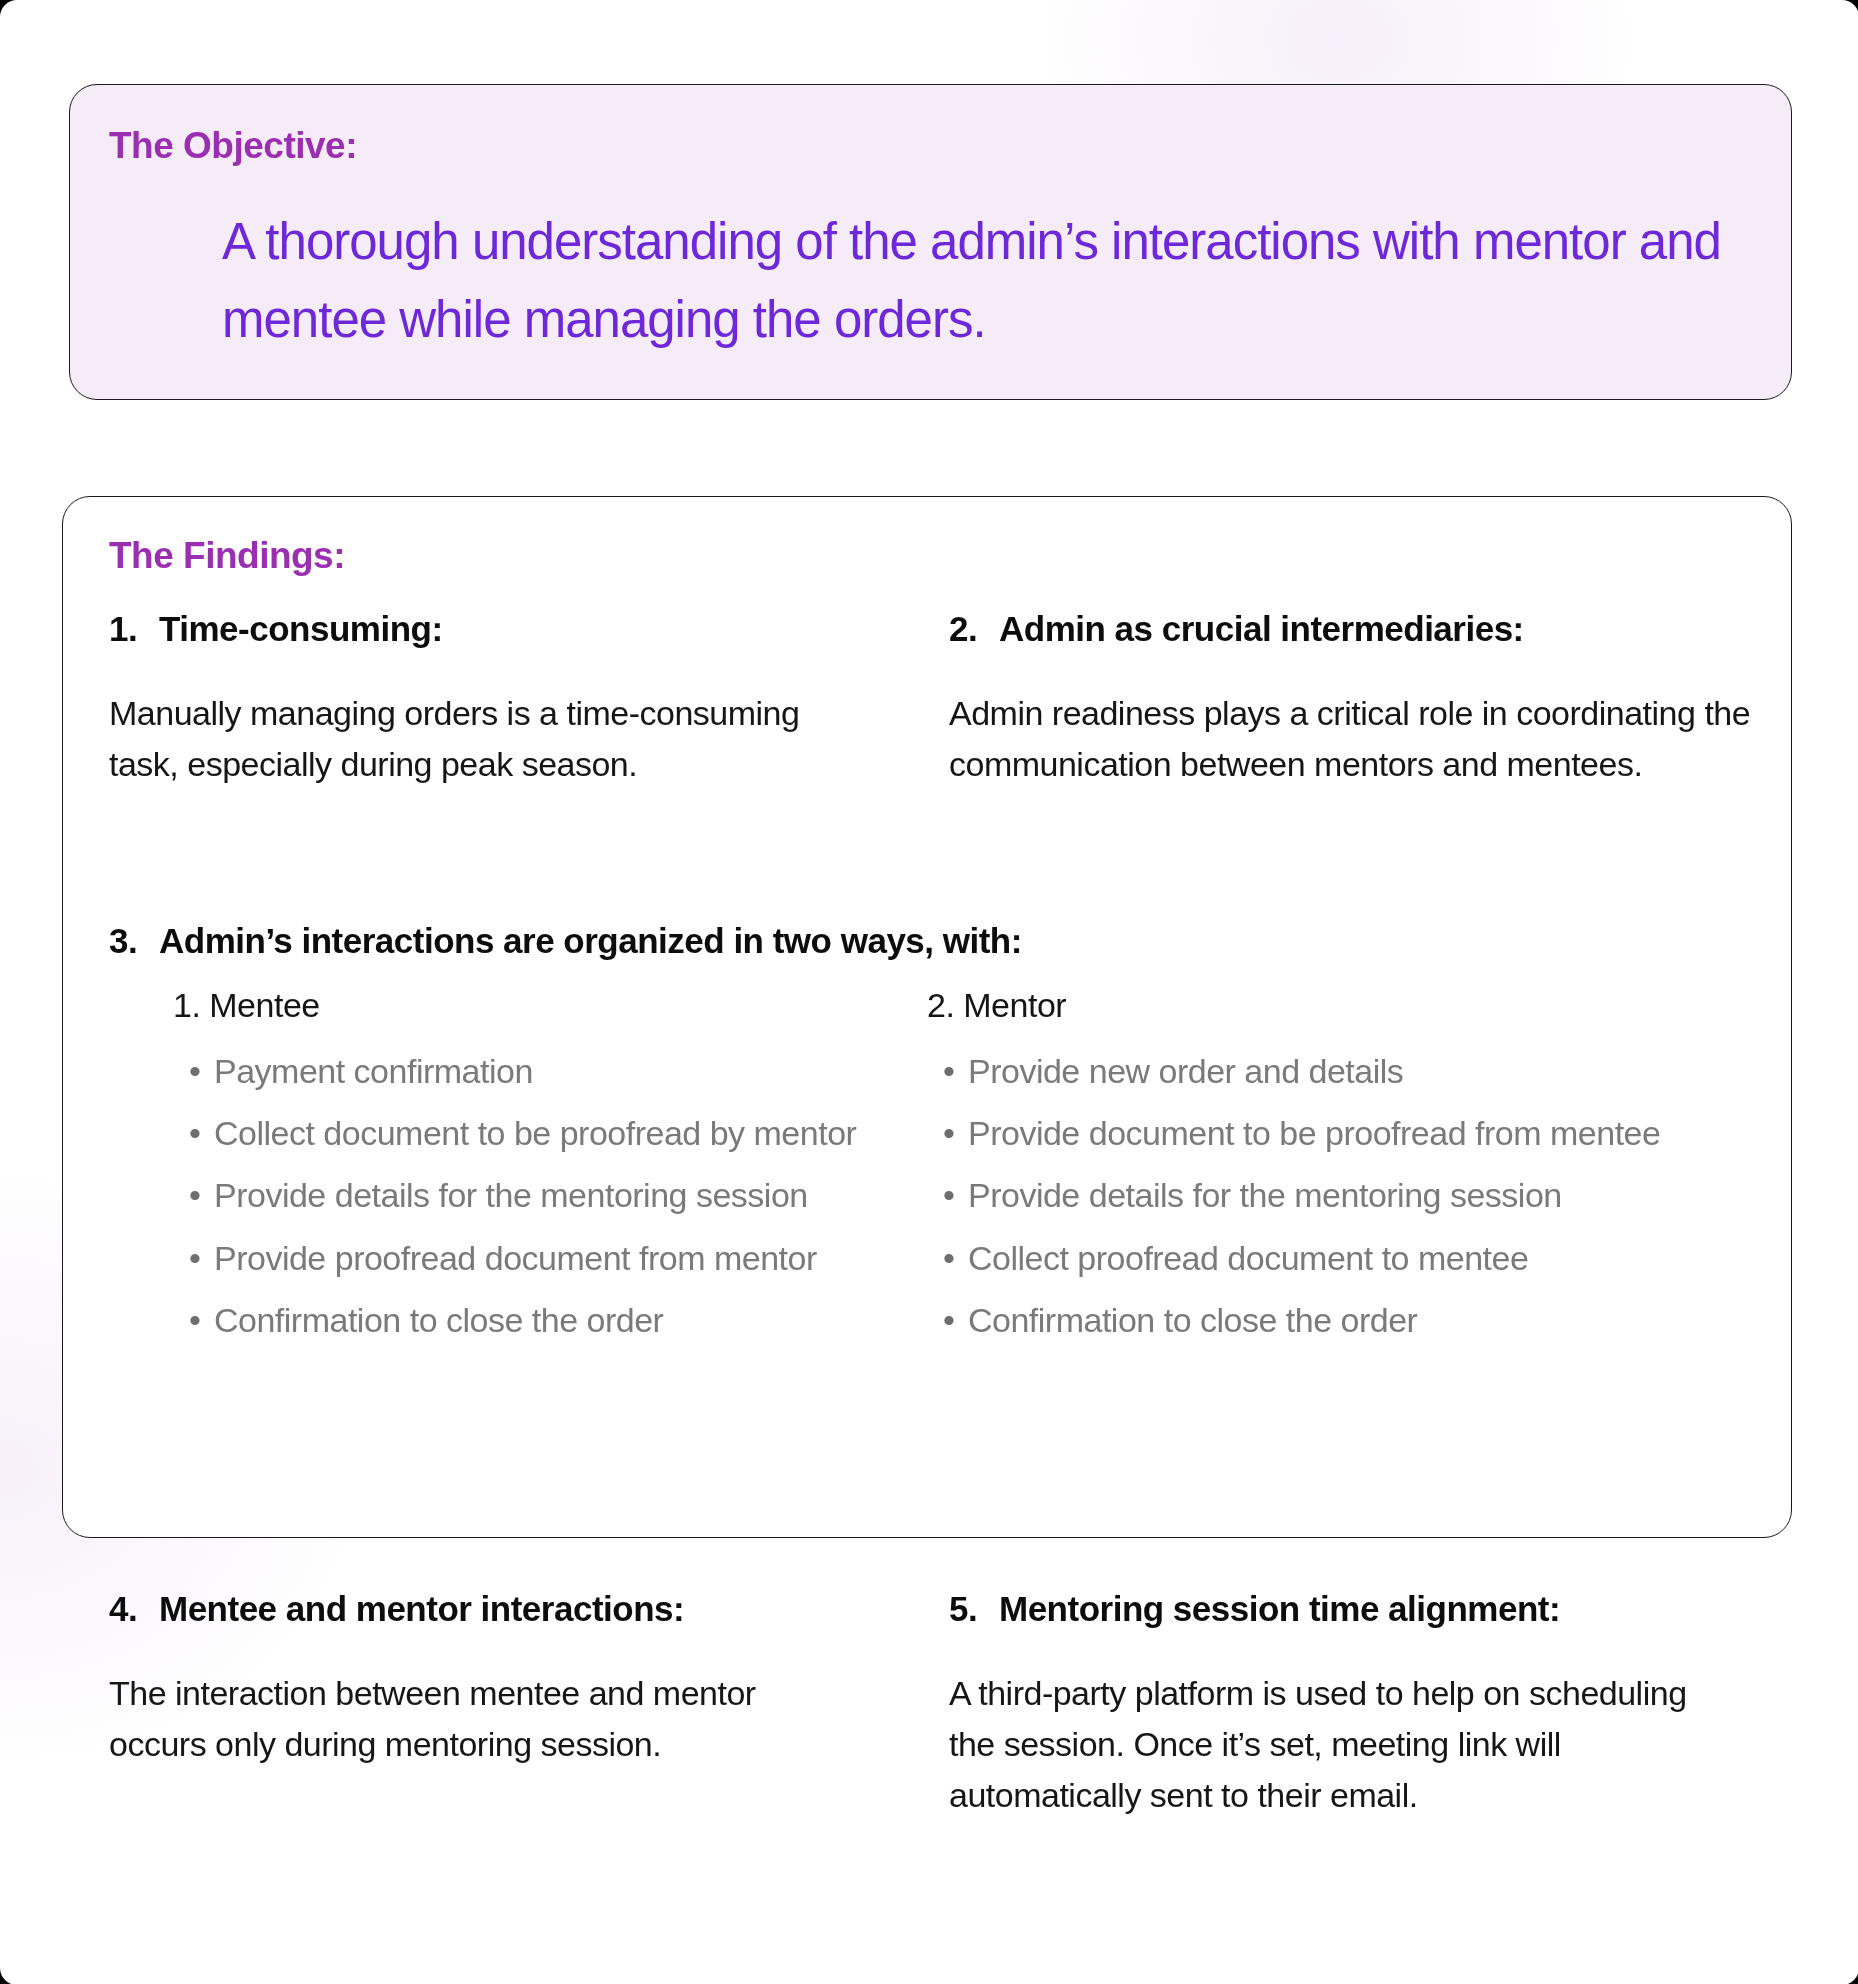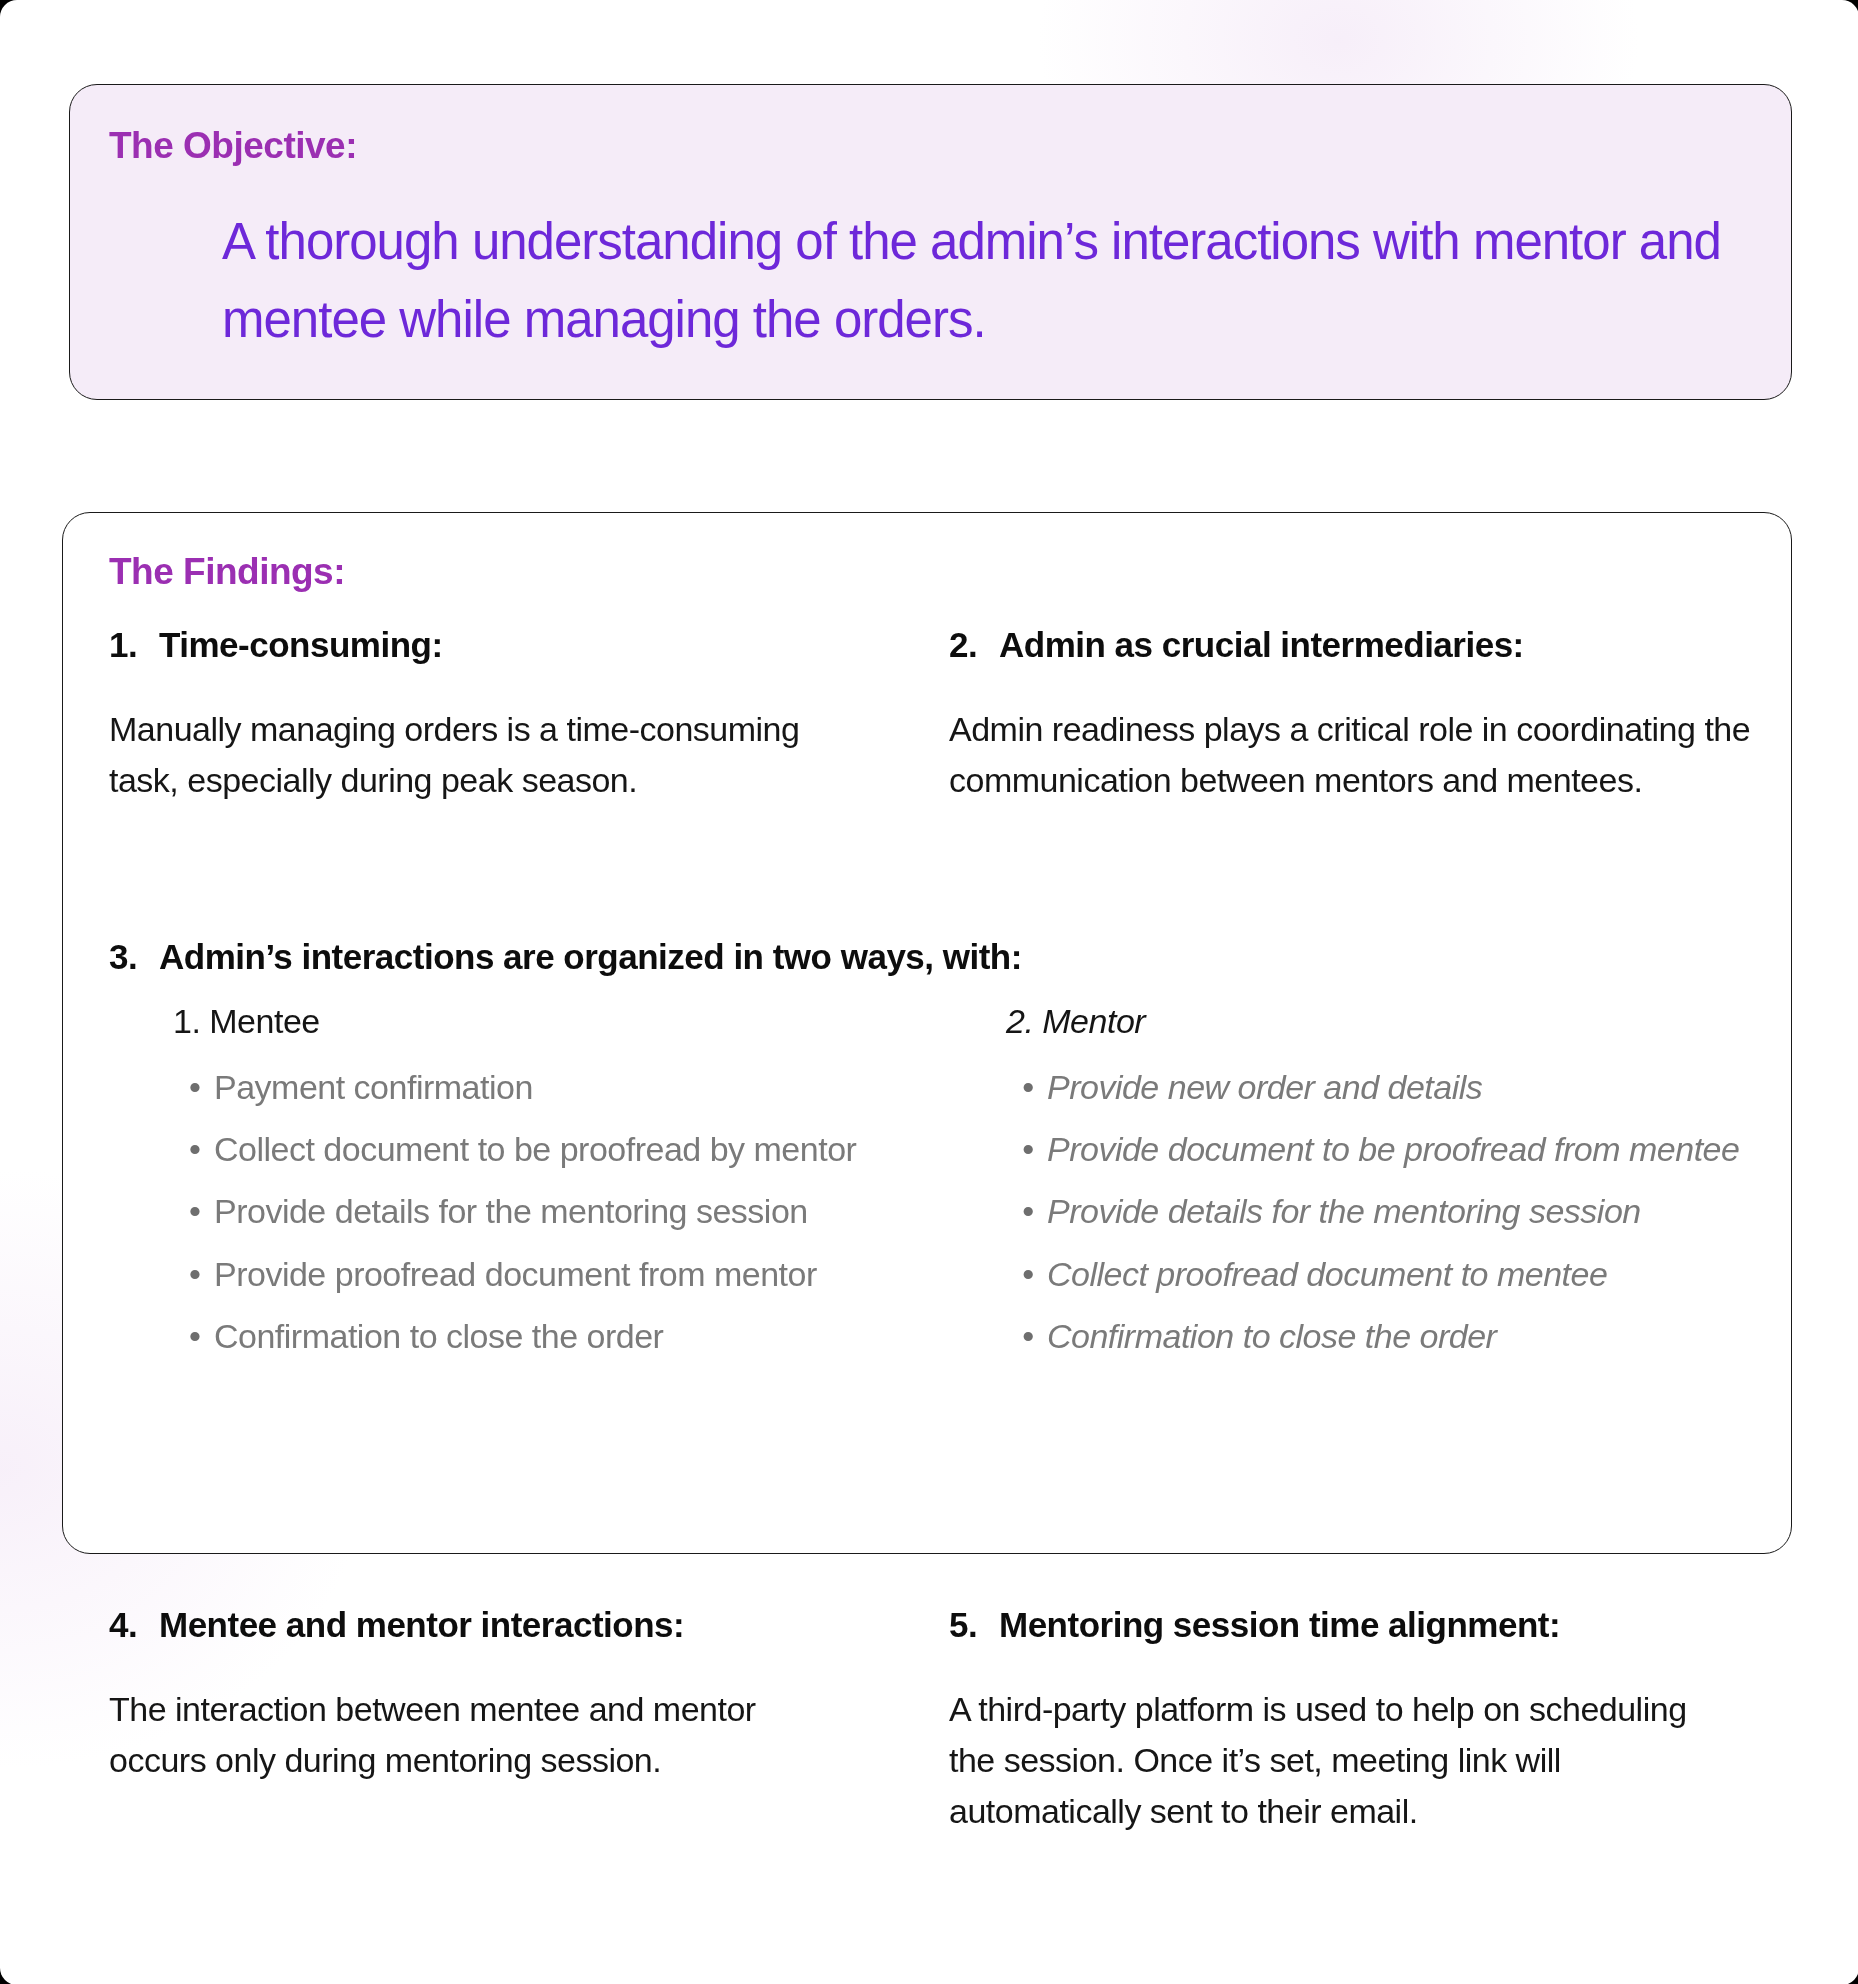--- a/index.html
+++ b/index.html
@@ -21,21 +21,21 @@
   .card{
     position:absolute;box-sizing:border-box;
     border:1.9px solid #1a1a1a;
     border-radius:28px;
   }
   .objective-card{
     left:69px;top:84px;width:1723px;height:316px;
     background:#f5ecf8;
   }
   .findings-card{
-    left:62px;top:512px;width:1730px;height:1042px;
+    left:62px;top:496px;width:1730px;height:1042px;
     background:#ffffff;
   }
   .section-label{
     position:absolute;
     font-size:37px;font-weight:700;color:#9b2fb2;
     letter-spacing:-0.5px;white-space:nowrap;
   }
   .objective-card .section-label{left:39px;top:40px;}
   .findings-card .section-label{left:46px;top:38px;}
   .objective-heading{
@@ -60,21 +60,21 @@
   #f2{left:886px;top:110px;}
   #f2 .body{width:802px;}
   #f3{left:46px;top:422px;width:1641px;}
   #f4{left:46px;top:1090px;}
   #f4 .body{width:725px;}
   #f5{left:886px;top:1090px;}
   #f5 .body{width:768px;}
   .subcols{display:flex;margin-top:20.5px;}
   .subcol{flex:none;}
   .subcol-1{margin-left:64px;width:754px;}
-  .subcol-2{margin-left:79px;width:735px;font-style:italic;}
+  .subcol-2{width:735px;}
   .subcol-label{
     font-size:34px;line-height:43px;font-weight:400;
     color:#151515;letter-spacing:-0.5px;
   }
   .bullets{
     list-style:none;margin:19px 0 0 0;padding:0 0 0 41px;
   }
   .bullets li{
     position:relative;
     font-size:34px;line-height:50px;font-weight:400;

